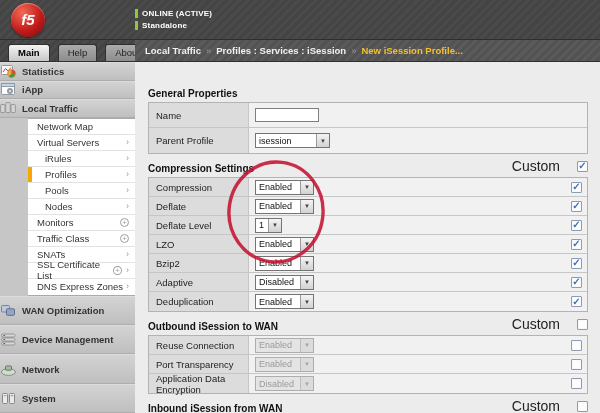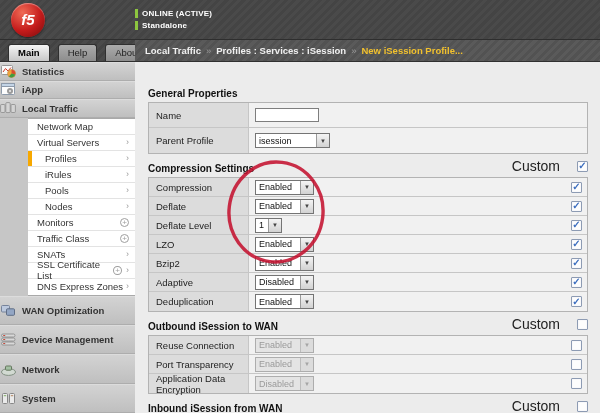--- a/index.html
+++ b/index.html
@@ -193,26 +193,26 @@
       </div>
 
       <div class="submenu">
         <div class="sm-item">
           <span>Network Map</span>
         </div>
         <div class="sm-item">
           <span>Virtual Servers</span>
           <span class="arr"></span>
         </div>
+        <div class="sm-item indent">
+          <span>iRules</span>
+          <span class="arr"></span>
+        </div>
         <div class="sm-item indent selected">
           <span>Profiles</span>
-          <span class="arr"></span>
-        </div>
-        <div class="sm-item indent">
-          <span>iRules</span>
           <span class="arr"></span>
         </div>
         <div class="sm-item indent">
           <span>Pools</span>
           <span class="arr"></span>
         </div>
         <div class="sm-item indent">
           <span>Nodes</span>
           <span class="arr"></span>
         </div>

